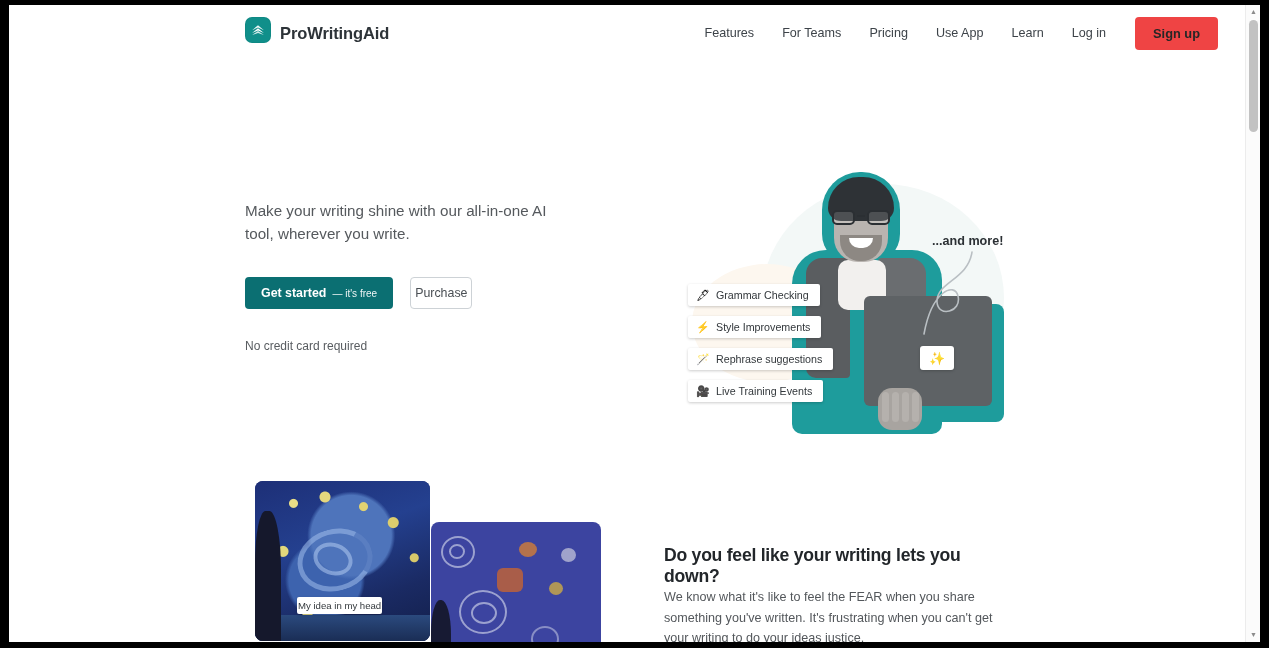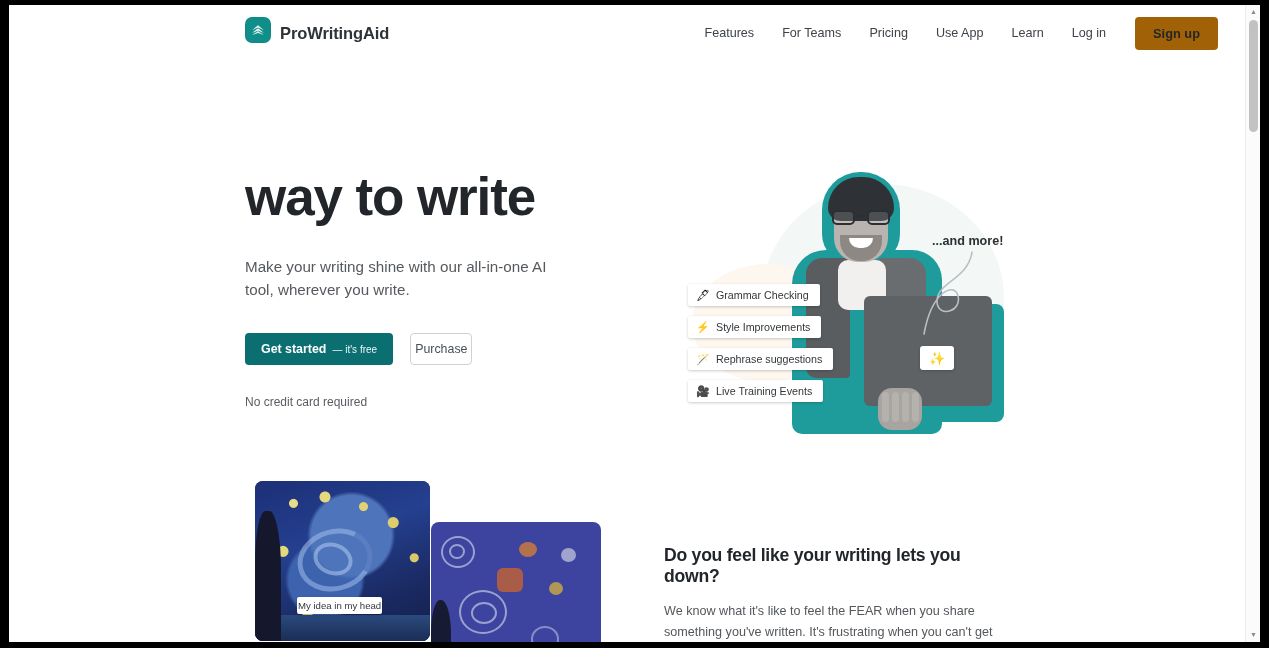--- a/index.html
+++ b/index.html
@@ -121,21 +121,21 @@
   }
   nav.main-links a {
     font-size: 12.6px;
     color: #3d4349;
     text-decoration: none;
     padding: 0 12px;
     line-height: 34px;
     white-space: nowrap;
   }
   nav.main-links a.signup {
-    background: #a16207;
+    background: #ef4444;
     color: #262626;
     font-weight: bold;
     border-radius: 4px;
     padding: 0 18px;
     margin-left: 13px;
     line-height: 33px;
     font-size: 12.8px;
   }
 
   
@@ -451,21 +451,20 @@
   .second-copy {
     position: absolute;
     left: 655px; top: 64px;
     width: 355px;
   }
   h2.second-title {
     font-size: 17.6px;
     font-weight: bold;
     color: #22262a;
     letter-spacing: -0.25px;
-    margin-bottom: 14px;
   }
   p.second-body {
     font-size: 12.6px;
     line-height: 20.5px;
     color: #53575b;
   }
 </style>
 </head>
 <body>
 
@@ -497,21 +496,20 @@
           <a href="#">Log in</a>
           <a href="#" class="signup">Sign up</a>
         </nav>
       </header>
 
       <section class="hero">
 
         <div class="hero-copy">
           <h1 class="hero-title">
             <br>
-            <span>way to write</span>
           </h1>
           <p class="hero-sub">Make your writing shine with our all-in-one AI tool, wherever you write.</p>
 
           <div class="hero-buttons">
             <button class="btn-primary">
               <span>Get started</span>
               <span class="free">— it's free</span>
             </button>
             <button class="btn-outline">Purchase</button>
           </div>

